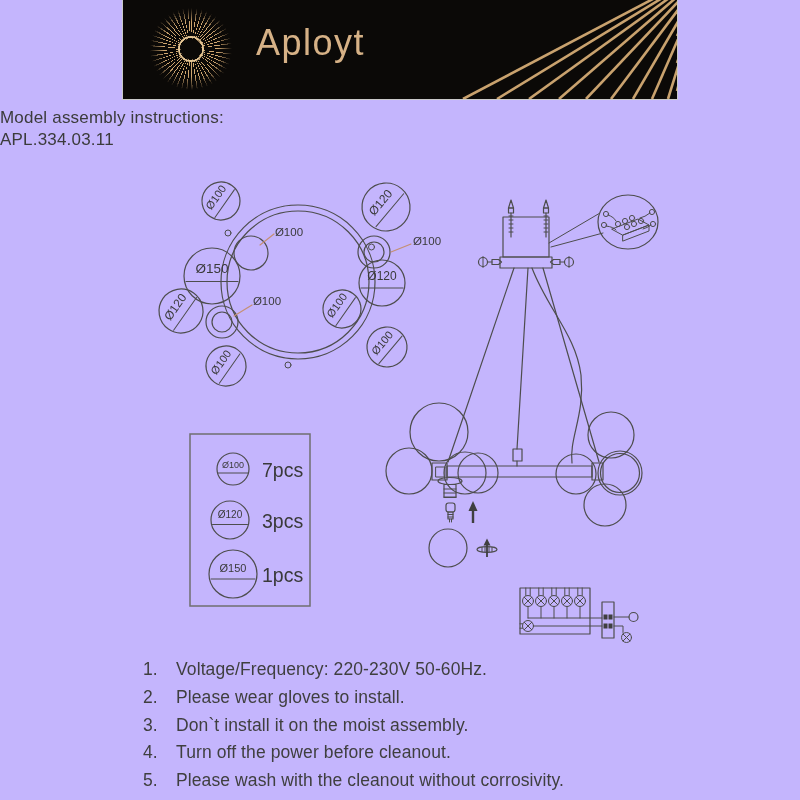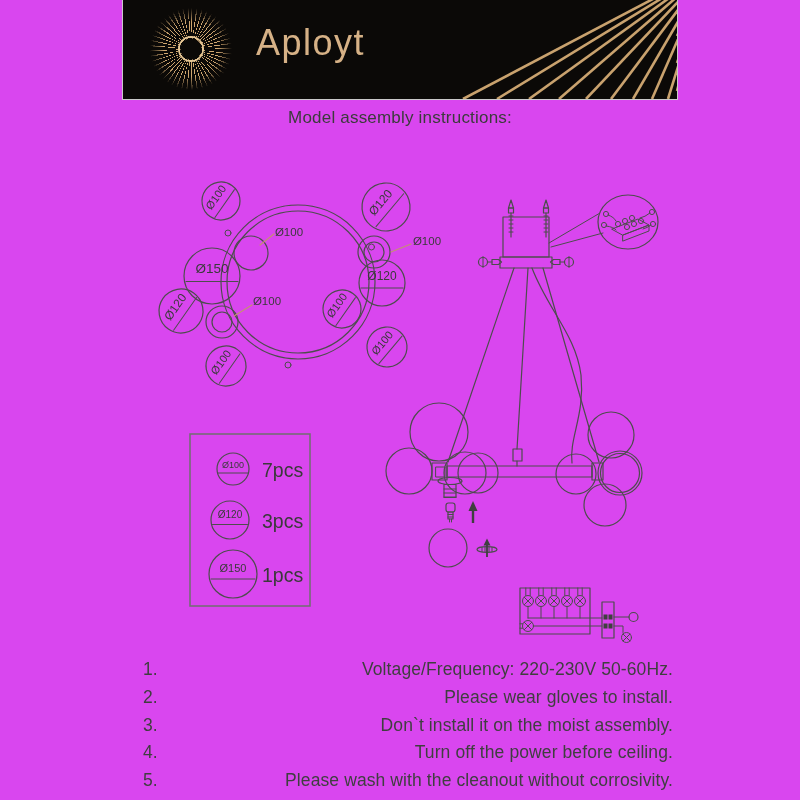--- a/index.html
+++ b/index.html
@@ -1,46 +1,46 @@
 <!DOCTYPE html>
 <html><head>
 <meta charset="utf-8">
 <style>
   html,body{margin:0;padding:0;background:#fff;}
-  #page{position:relative;width:800px;height:800px;background:#d946ef;overflow:hidden;
+  #page{position:relative;width:800px;height:800px;background:#c4b5fd;overflow:hidden;
         font-family:"Liberation Sans",sans-serif;}
   
   .banner{position:absolute;left:123px;top:0;width:554px;height:99px;background:#0b0907;
           overflow:hidden;outline:1px solid #c9c9c9;}
   .starburst{position:absolute;left:25px;top:6px;width:86px;height:86px;border-radius:50%;
     background:
       radial-gradient(circle at center, #0b0907 0 10px, rgba(11,9,7,0) 11px),
       radial-gradient(circle at center, rgba(11,9,7,0) 0 11px, #e3c493 11.5px 12.5px, rgba(11,9,7,0) 13.5px),
       radial-gradient(circle at center, rgba(11,9,7,0) 0 27px, #0b0907 41px),
       repeating-conic-gradient(#cfa670 0deg 1.7deg, #0b0907 1.7deg 7.4deg);}
   .brand{position:absolute;left:133px;top:22px;font-size:36px;font-weight:400;
          letter-spacing:1.5px;color:#d6b186;}
   .rays{position:absolute;left:0;top:0;}
   
-  .doc-title{position:absolute;left:0;top:107px;width:800px;text-align:center;
+  .doc-title{position:absolute;left:0;top:107px;width:800px;
              color:#3b3b3b;font-size:17px;line-height:22px;letter-spacing:.2px;}
   
   .diagram{position:absolute;left:140px;top:158px;}
   .ln{stroke:#4d4d4d;fill:none;stroke-width:1.2;stroke-linecap:round;stroke-linejoin:round;}
   .thin{stroke-width:1;}
   .ld{stroke:#c58f74;fill:none;stroke-width:1.2;stroke-linecap:round;}
   .dk{fill:#3f3f3f;stroke:none;}
   .t{fill:#3a3a3a;font-family:"Liberation Sans",sans-serif;}
   .legendframe{stroke:#6f6f6f;fill:none;stroke-width:1.5;}
   
   .instructions{position:absolute;left:143px;top:659px;width:530px;color:#3f3f3f;
                 font-size:17.5px;letter-spacing:.1px;}
   .inst-row{display:flex;margin-bottom:6.8px;}
   .inst-num{width:33px;flex:0 0 33px;}
-  .inst-text{flex:1;text-align:right;}
+  .inst-text{flex:1;}
 </style>
 </head>
 <body>
 
 <div id="page">
 
   <div class="banner">
     <div class="starburst"></div>
     <span class="brand">Aployt</span>
     <svg class="rays" width="554" height="99" viewBox="0 0 554 99">
@@ -57,20 +57,21 @@
         <line x1="585" y1="-30" x2="554" y2="91"></line>
         <line x1="585" y1="-30" x2="554" y2="63"></line>
         <line x1="585" y1="-30" x2="554" y2="36"></line>
         <line x1="585" y1="-30" x2="554" y2="12"></line>
       </g>
     </svg>
   </div>
 
   <div class="doc-title">
     <div>Model assembly instructions:</div>
+    <div>APL.334.03.11</div>
   </div>
 
   <svg class="diagram" width="544" height="502" viewBox="140 158 544 502">
 
     <g>
       <circle class="ln" cx="298" cy="282" r="77"></circle>
       <circle class="ln" cx="298" cy="282" r="71"></circle>
       <circle class="ln thin" cx="228" cy="233" r="3"></circle>
       <circle class="ln thin" cx="288" cy="365" r="3"></circle>
       <circle class="ln thin" cx="371.5" cy="247" r="3"></circle>
@@ -345,21 +346,21 @@
     <div class="inst-row">
       <span class="inst-num">2.</span>
       <span class="inst-text">Please wear gloves to install.</span>
     </div>
     <div class="inst-row">
       <span class="inst-num">3.</span>
       <span class="inst-text">Don`t install it on the moist assembly.</span>
     </div>
     <div class="inst-row">
       <span class="inst-num">4.</span>
-      <span class="inst-text">Turn off the power before ceiling.</span>
+      <span class="inst-text">Turn off the power before cleanout.</span>
     </div>
     <div class="inst-row">
       <span class="inst-num">5.</span>
       <span class="inst-text">Please wash with the cleanout without corrosivity.</span>
     </div>
     <div class="inst-row">
       <span class="inst-num">6.</span>
       <span class="inst-text">The use of lamps is permissible: 11xG9 max 5W.</span>
     </div>
   </div>

